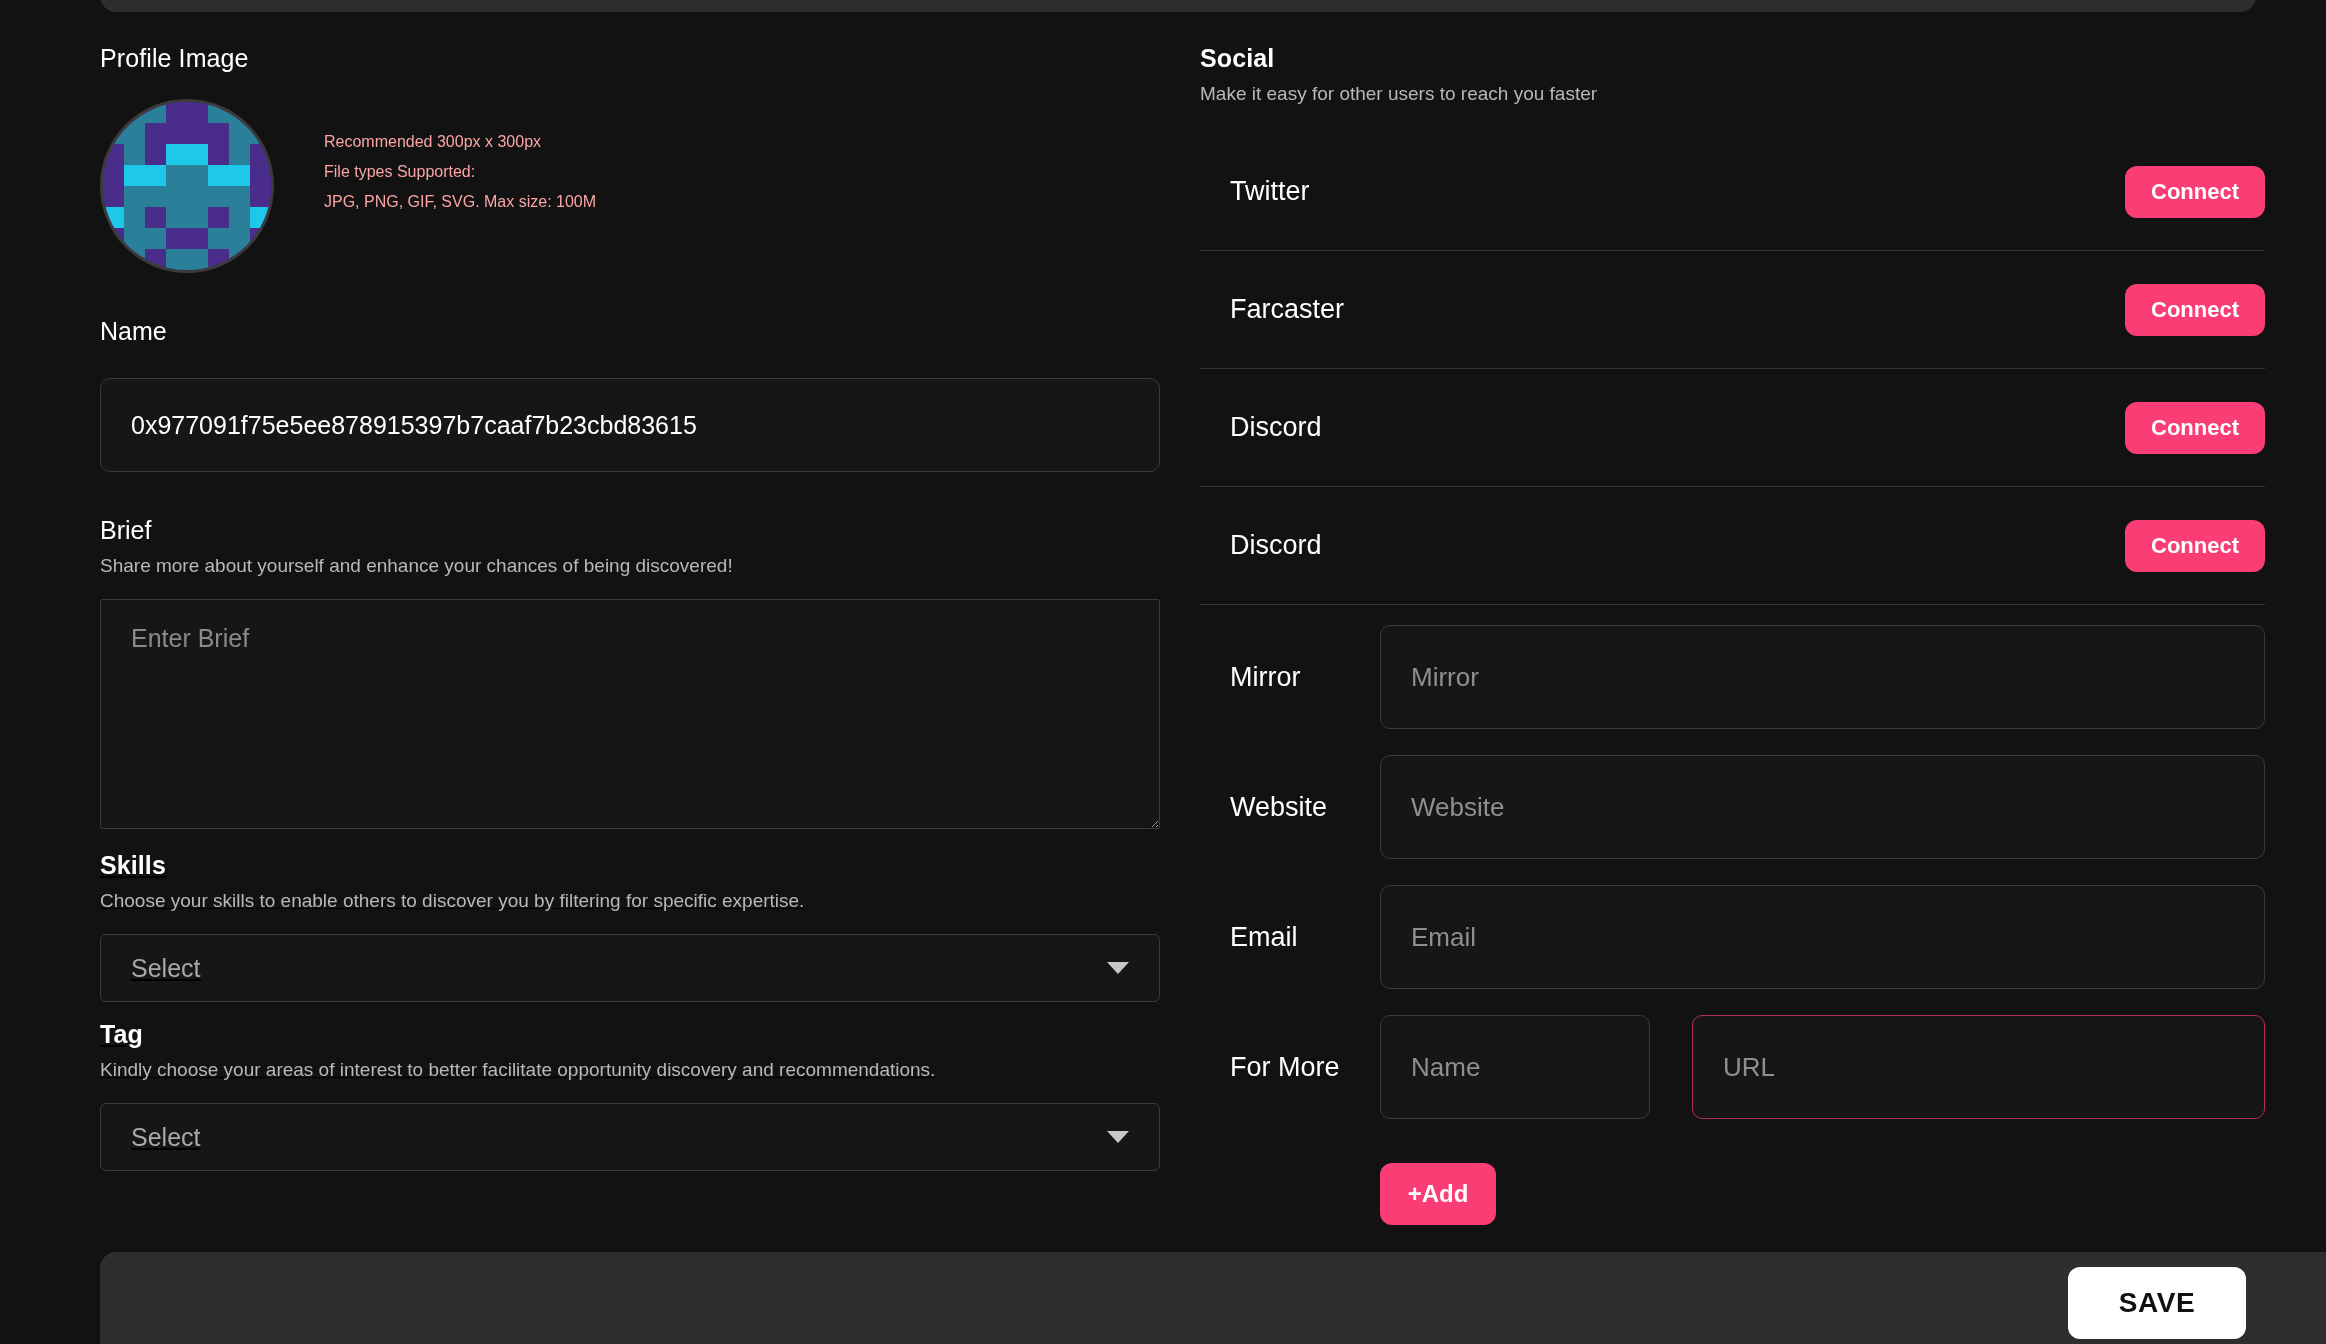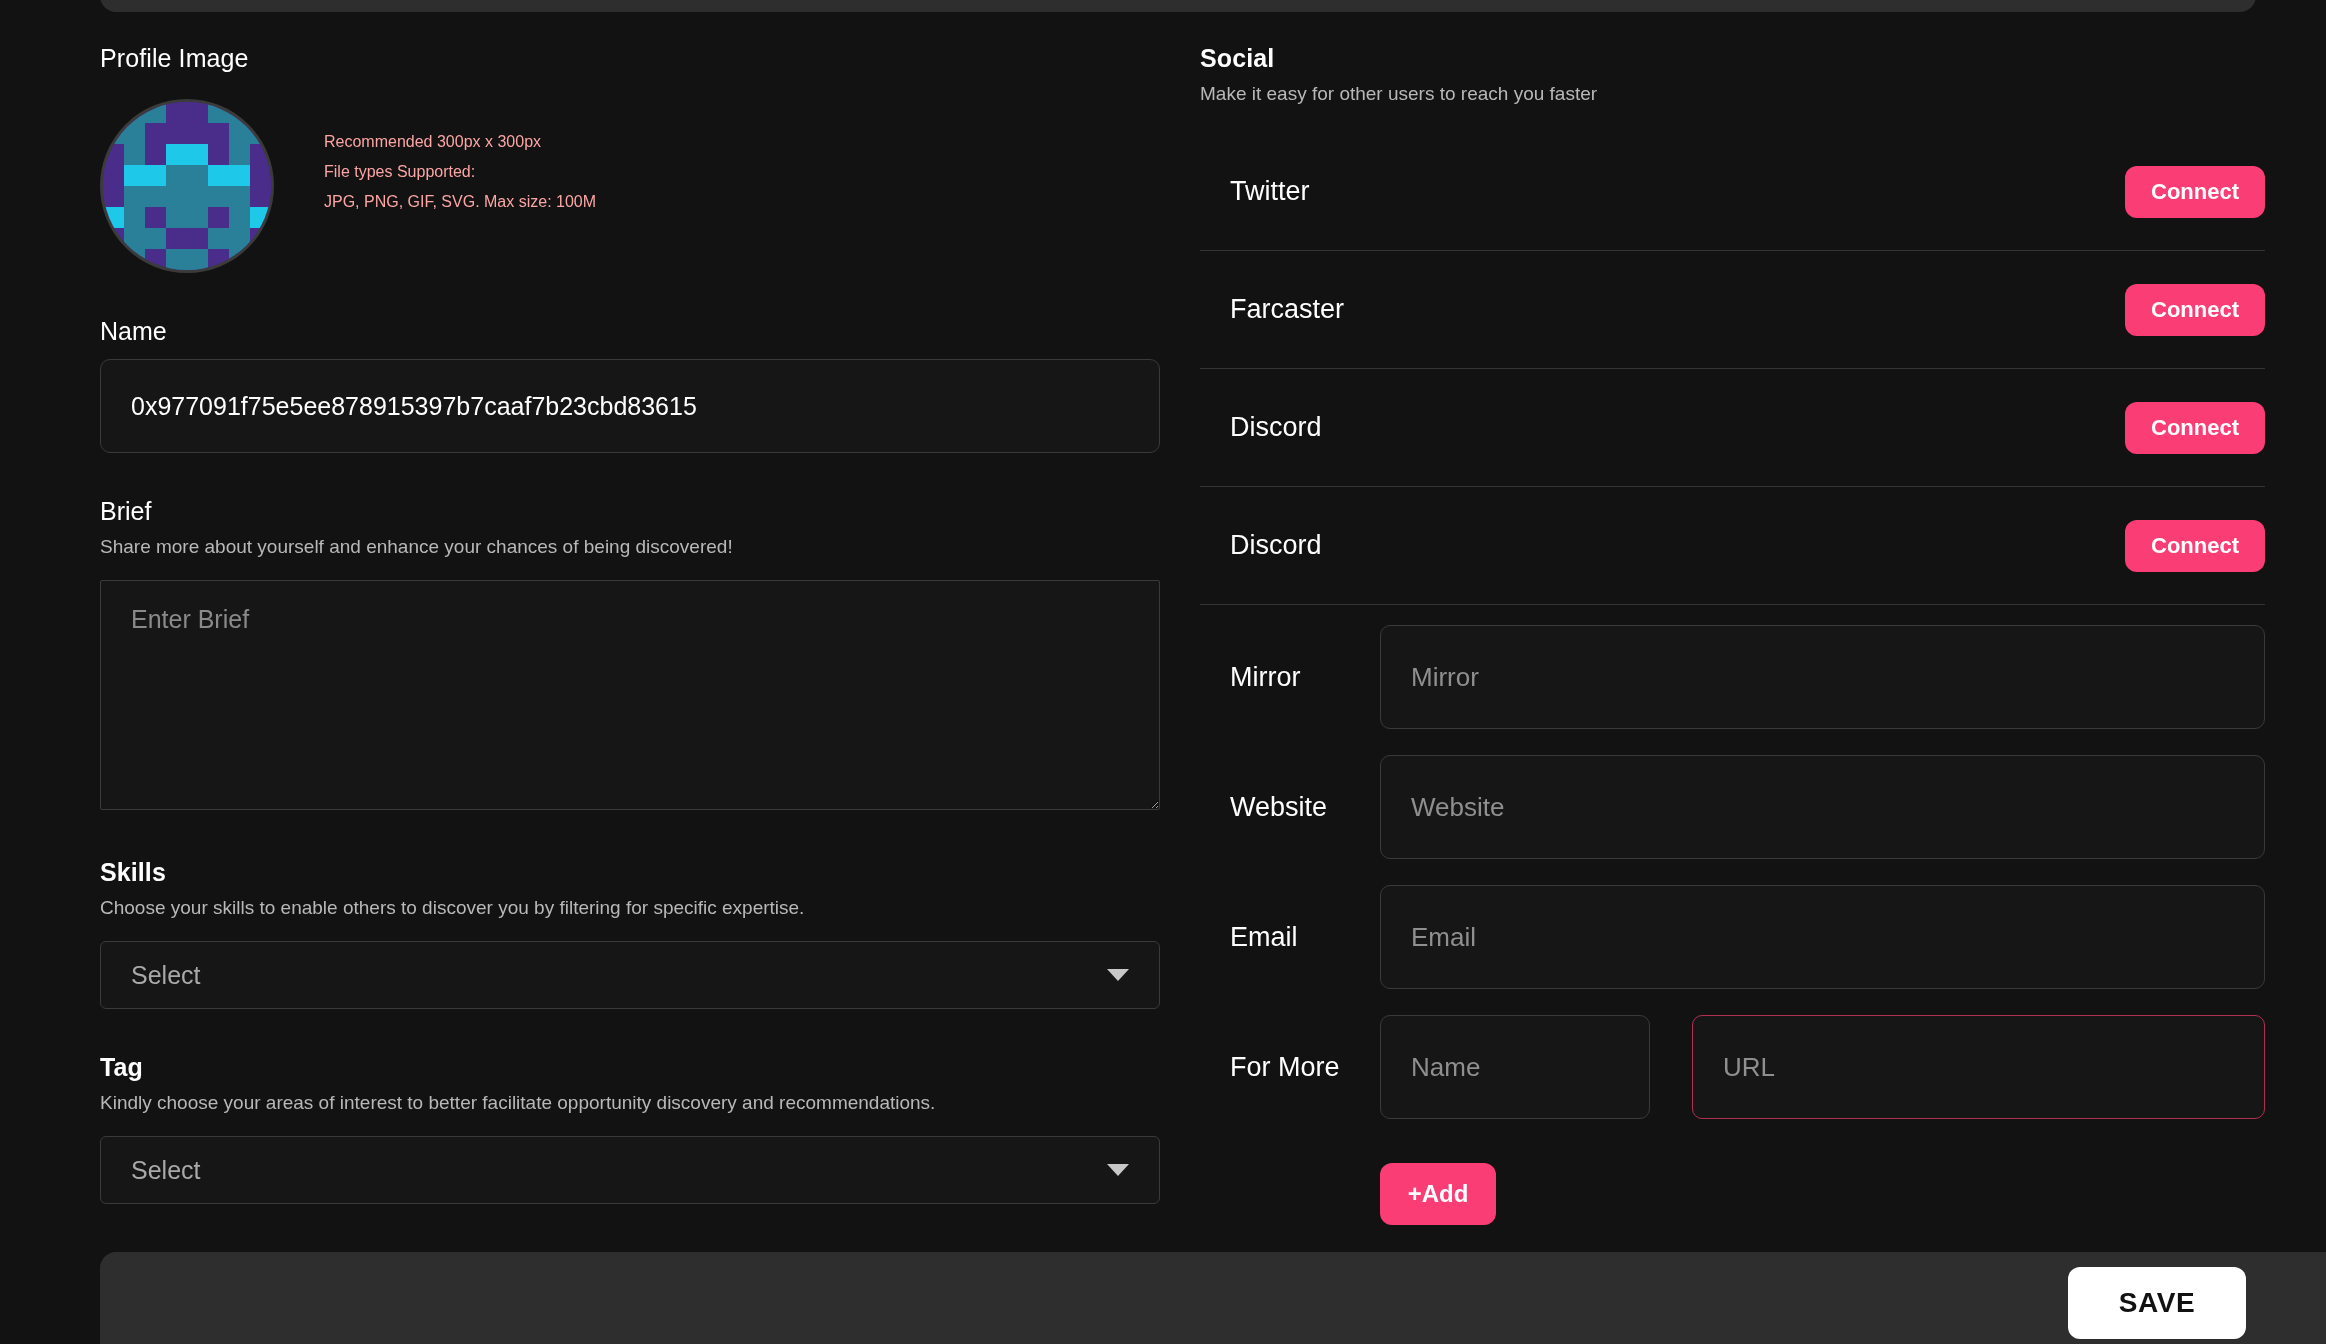--- a/index.html
+++ b/index.html
@@ -101,21 +101,21 @@
     width: 100%;
     height: 94px;
     background: #161616;
     border: 1px solid #3a3a3a;
     border-radius: 10px;
     color: #ffffff;
     font-size: 25px;
     font-family: "Liberation Sans", sans-serif;
     padding: 16px 30px;
     outline: none;
-    margin-top: 13px;
+    margin-top: 32px;
   }
   .input-box::placeholder { color: #8a8a8a; }
 
   .textarea-box {
     width: 100%;
     height: 230px;
     background: #161616;
     border: 1px solid #3a3a3a;
     border-radius: 2px;
     color: #ffffff;
@@ -150,21 +150,21 @@
     right: 30px;
     top: 50%;
     transform: translateY(-50%);
     width: 0; height: 0;
     border-left: 11px solid transparent;
     border-right: 11px solid transparent;
     border-top: 12px solid #c8c8c8;
   }
 
   .block { margin-top: 44px; }
-  .block-tight { margin-top: 44px; }
+  .block-tight { margin-top: 18px; text-decoration: underline; }
 
   
   .social-list { margin-top: 28px; }
 
   .social-row {
     height: 118px;
     display: flex;
     align-items: center;
     justify-content: space-between;
     border-bottom: 1px solid #343434;

